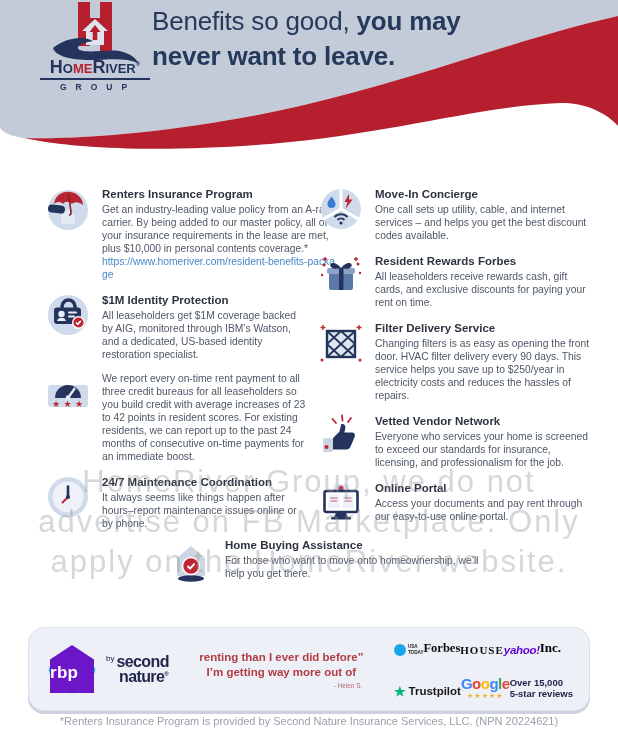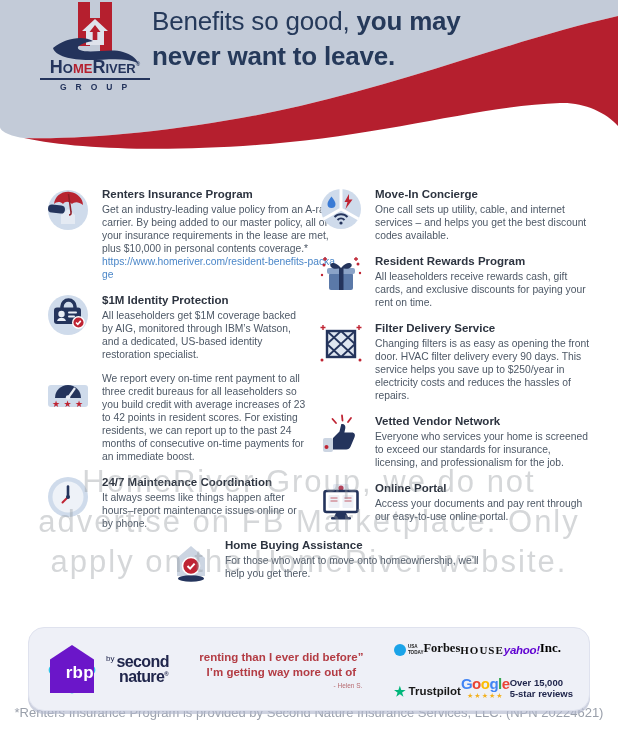--- a/index.html
+++ b/index.html
@@ -36,21 +36,21 @@
   .banner{position:absolute;left:28px;top:627px;width:562px;height:84px;background:#eef0f7;
           border:1px solid #dfe2ee;border-radius:16px;box-shadow:0 3px 0 rgba(178,185,206,0.65);
           display:flex;align-items:center;justify-content:space-between;padding:0 16px;
           box-sizing:border-box;z-index:5;}
   .rbp-block{display:flex;align-items:center;gap:7px;}
   .rbp-logo{position:relative;width:54px;height:56px;}
   .rbp-diamond{position:absolute;left:9px;top:11px;width:36px;height:36px;background:#2ec6e9;
                transform:rotate(45deg);border-radius:5px;}
   .rbp-house{position:absolute;left:5px;top:4px;width:44px;height:48px;background:#6b16c9;
              clip-path:polygon(50% 0,100% 30%,100% 100%,0 100%,0 30%);
-             display:flex;align-items:center;justify-content:flex-end;}
+             display:flex;align-items:center;justify-content:flex-start;}
   .rbp-text{color:#fff;font-weight:700;font-size:17px;margin-top:8px;letter-spacing:0.3px;}
   .by-nature{color:#20264c;line-height:1;}
   .by{font-size:8px;vertical-align:6px;margin-right:2px;font-weight:400;}
   .nature-word{font-size:16px;font-weight:700;letter-spacing:-0.6px;}
   .nature-line2{margin-left:13px;margin-top:-1px;}
   .nature-line2 sup{font-size:6px;}
   .quote-block{width:190px;text-align:center;}
   .quote-line{color:#b33c44;font-weight:700;font-size:11.5px;line-height:15px;}
   .quote-attr{color:#b76a70;font-size:6.5px;text-align:right;margin-top:2px;padding-right:14px;}
   .press-block{display:flex;flex-direction:column;gap:5px;align-items:flex-start;}
@@ -62,21 +62,21 @@
   .house-logo{font-family:"Liberation Serif",serif;font-weight:700;font-size:11px;letter-spacing:1px;color:#111;text-transform:uppercase;}
   .yahoo{font-weight:700;font-size:11.5px;color:#5f01d1;font-style:italic;letter-spacing:-0.3px;}
   .inc{font-family:"Liberation Serif",serif;font-weight:700;font-size:13px;color:#000;}
   .trust{display:flex;gap:3px;align-items:center;font-size:11.5px;font-weight:700;color:#191919;}
   .trust-star{color:#00b67a;font-size:13px;}
   .google-block{text-align:center;line-height:1;}
   .google-word{font-size:15px;font-weight:700;letter-spacing:-0.5px;}
   .google-stars{font-size:7px;color:#f2b01e;letter-spacing:1px;margin-top:1px;}
   .review-summary{font-size:9.5px;font-weight:700;color:#20264c;line-height:11px;margin-top:16px;}
   
-  .footer{position:absolute;left:0;bottom:16px;width:618px;text-align:center;font-size:13px;color:#9aa0ab;}
+  .footer{position:absolute;left:0;bottom:9px;width:618px;text-align:center;font-size:11px;color:#9aa0ab;}
 </style>
 </head>
 <body>
 
 <div class="page">
 
   <svg class="header-svg" width="618" height="162" viewBox="0 0 618 162">
     <path d="M0 0 H618 V16 C520 38 420 78 300 106 C200 129 90 140 24 138 C14 137 0 132 0 127 Z" fill="#c3cbd8"></path>
     <path d="M618 16 C520 38 420 78 300 106 C200 129 90 140 24 138 C80 150 170 152 270 144 C390 134 480 106 560 103 C583 102 606 112 618 126 Z" fill="#b51f2e"></path>
   </svg>
@@ -202,21 +202,21 @@
           <path d="M23 15 C17 7 10 10 13 14 C15 16.5 20 16 23 15 Z" fill="#24345c"></path>
           <path d="M23 15 C29 7 36 10 33 14 C31 16.5 26 16 23 15 Z" fill="#24345c"></path>
           <circle cx="6" cy="12" r="1.5" fill="#bf2433"></circle>
             <circle cx="40" cy="11" r="1.5" fill="#bf2433"></circle>
           <circle cx="4" cy="22" r="1.2" fill="#bf2433"></circle>
             <circle cx="42" cy="20" r="1.2" fill="#bf2433"></circle>
           <path d="M38 4 v4 M36 6 h4 M7 4 v4 M5 6 h4" stroke="#bf2433" stroke-width="1.3"></path>
         </svg>
       </div>
       <div class="item-text">
-        <div class="item-title">Resident Rewards Program</div>
+        <div class="item-title">Resident Rewards Forbes</div>
         <div class="item-body">All leaseholders receive rewards cash, gift cards, and exclusive discounts for paying your rent on time.</div>
       </div>
     </div>
 
     <div class="item">
       <div class="icon-wrap">
         <svg width="46" height="46" viewBox="0 0 46 46">
           <rect x="9" y="11" width="28" height="26" fill="#dfe6f0" stroke="#24345c" stroke-width="2.4"></rect>
           <path d="M9 11 L37 37 M9 24 L23 37 M23 11 L37 24 M37 11 L9 37 M37 24 L23 37 M23 11 L9 24" stroke="#24345c" stroke-width="1.8"></path>
           <path d="M5 5 v5 M2.5 7.5 h5 M41 5 v5 M38.5 7.5 h5" stroke="#bf2433" stroke-width="1.4"></path>

